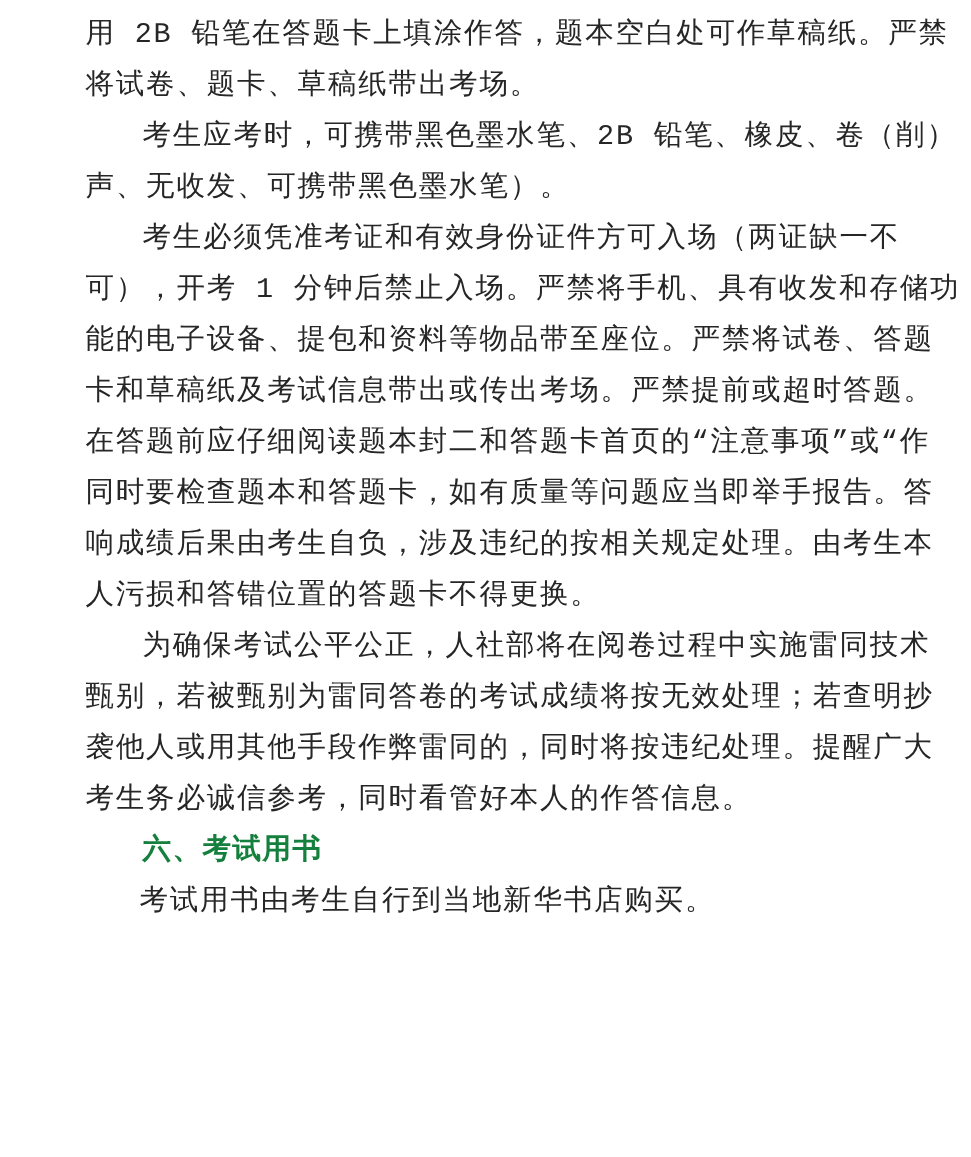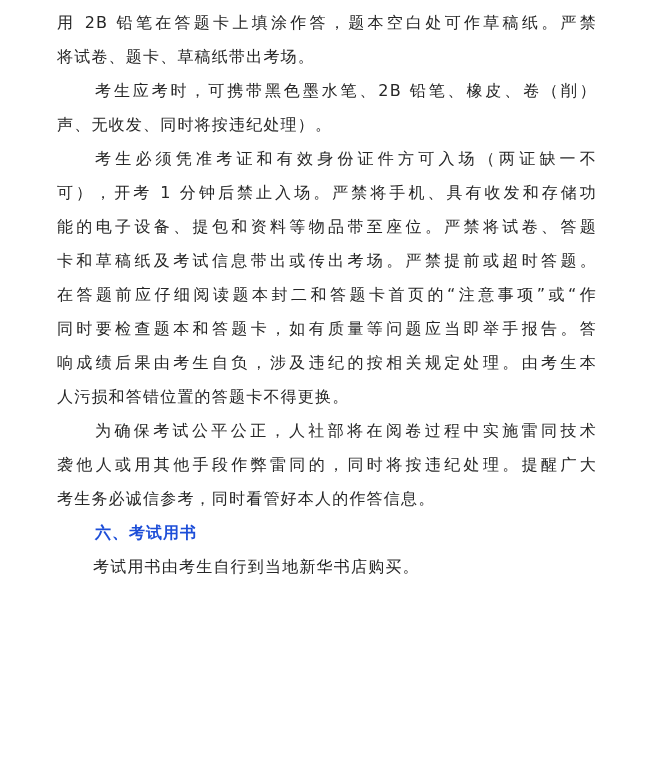--- a/index.html
+++ b/index.html
@@ -17,66 +17,68 @@
   }
   .page {
     position: absolute;
     left: 57px;
     top: 6px;
     width: 540px;
   }
   .line {
     height: 34px;
     line-height: 34px;
-    font-size: 16px;
+    font-size: 19px;
     white-space: nowrap;
     letter-spacing: 1.2px;
     color: #262626;
+    font-family: Liberation Mono, monospace;
   }
   .indent {
     padding-left: 38px;
   }
   .heading {
     font-weight: bold;
-    color: #1d4ed8;
+    color: #15803d;
     letter-spacing: 1px;
   }
   .justify {
     text-align: justify;
     text-align-last: justify;
   }
 </style>
 </head>
 <body>
 
 <div class="page">
 
   <div>
     <div class="line justify">用 2B 铅笔在答题卡上填涂作答，题本空白处可作草稿纸。严禁</div>
     <div class="line">将试卷、题卡、草稿纸带出考场。</div>
   </div>
 
   <div>
     <div class="line indent justify">考生应考时，可携带黑色墨水笔、2B 铅笔、橡皮、卷（削）</div>
-    <div class="line">声、无收发、同时将按违纪处理）。</div>
+    <div class="line">声、无收发、可携带黑色墨水笔）。</div>
   </div>
 
   <div>
     <div class="line indent justify">考生必须凭准考证和有效身份证件方可入场（两证缺一不</div>
     <div class="line justify">可），开考 1 分钟后禁止入场。严禁将手机、具有收发和存储功</div>
     <div class="line justify">能的电子设备、提包和资料等物品带至座位。严禁将试卷、答题</div>
     <div class="line justify">卡和草稿纸及考试信息带出或传出考场。严禁提前或超时答题。</div>
     <div class="line justify">在答题前应仔细阅读题本封二和答题卡首页的“注意事项”或“作</div>
     <div class="line justify">同时要检查题本和答题卡，如有质量等问题应当即举手报告。答</div>
     <div class="line justify">响成绩后果由考生自负，涉及违纪的按相关规定处理。由考生本</div>
     <div class="line">人污损和答错位置的答题卡不得更换。</div>
   </div>
 
   <div>
     <div class="line indent justify">为确保考试公平公正，人社部将在阅卷过程中实施雷同技术</div>
+    <div class="line justify">甄别，若被甄别为雷同答卷的考试成绩将按无效处理；若查明抄</div>
     <div class="line justify">袭他人或用其他手段作弊雷同的，同时将按违纪处理。提醒广大</div>
     <div class="line">考生务必诚信参考，同时看管好本人的作答信息。</div>
   </div>
 
 
   <div class="line indent heading">六、考试用书</div>
 
   <div class="line indent" style="padding-left:36px;">考试用书由考生自行到当地新华书店购买。</div>
 
 </div>

